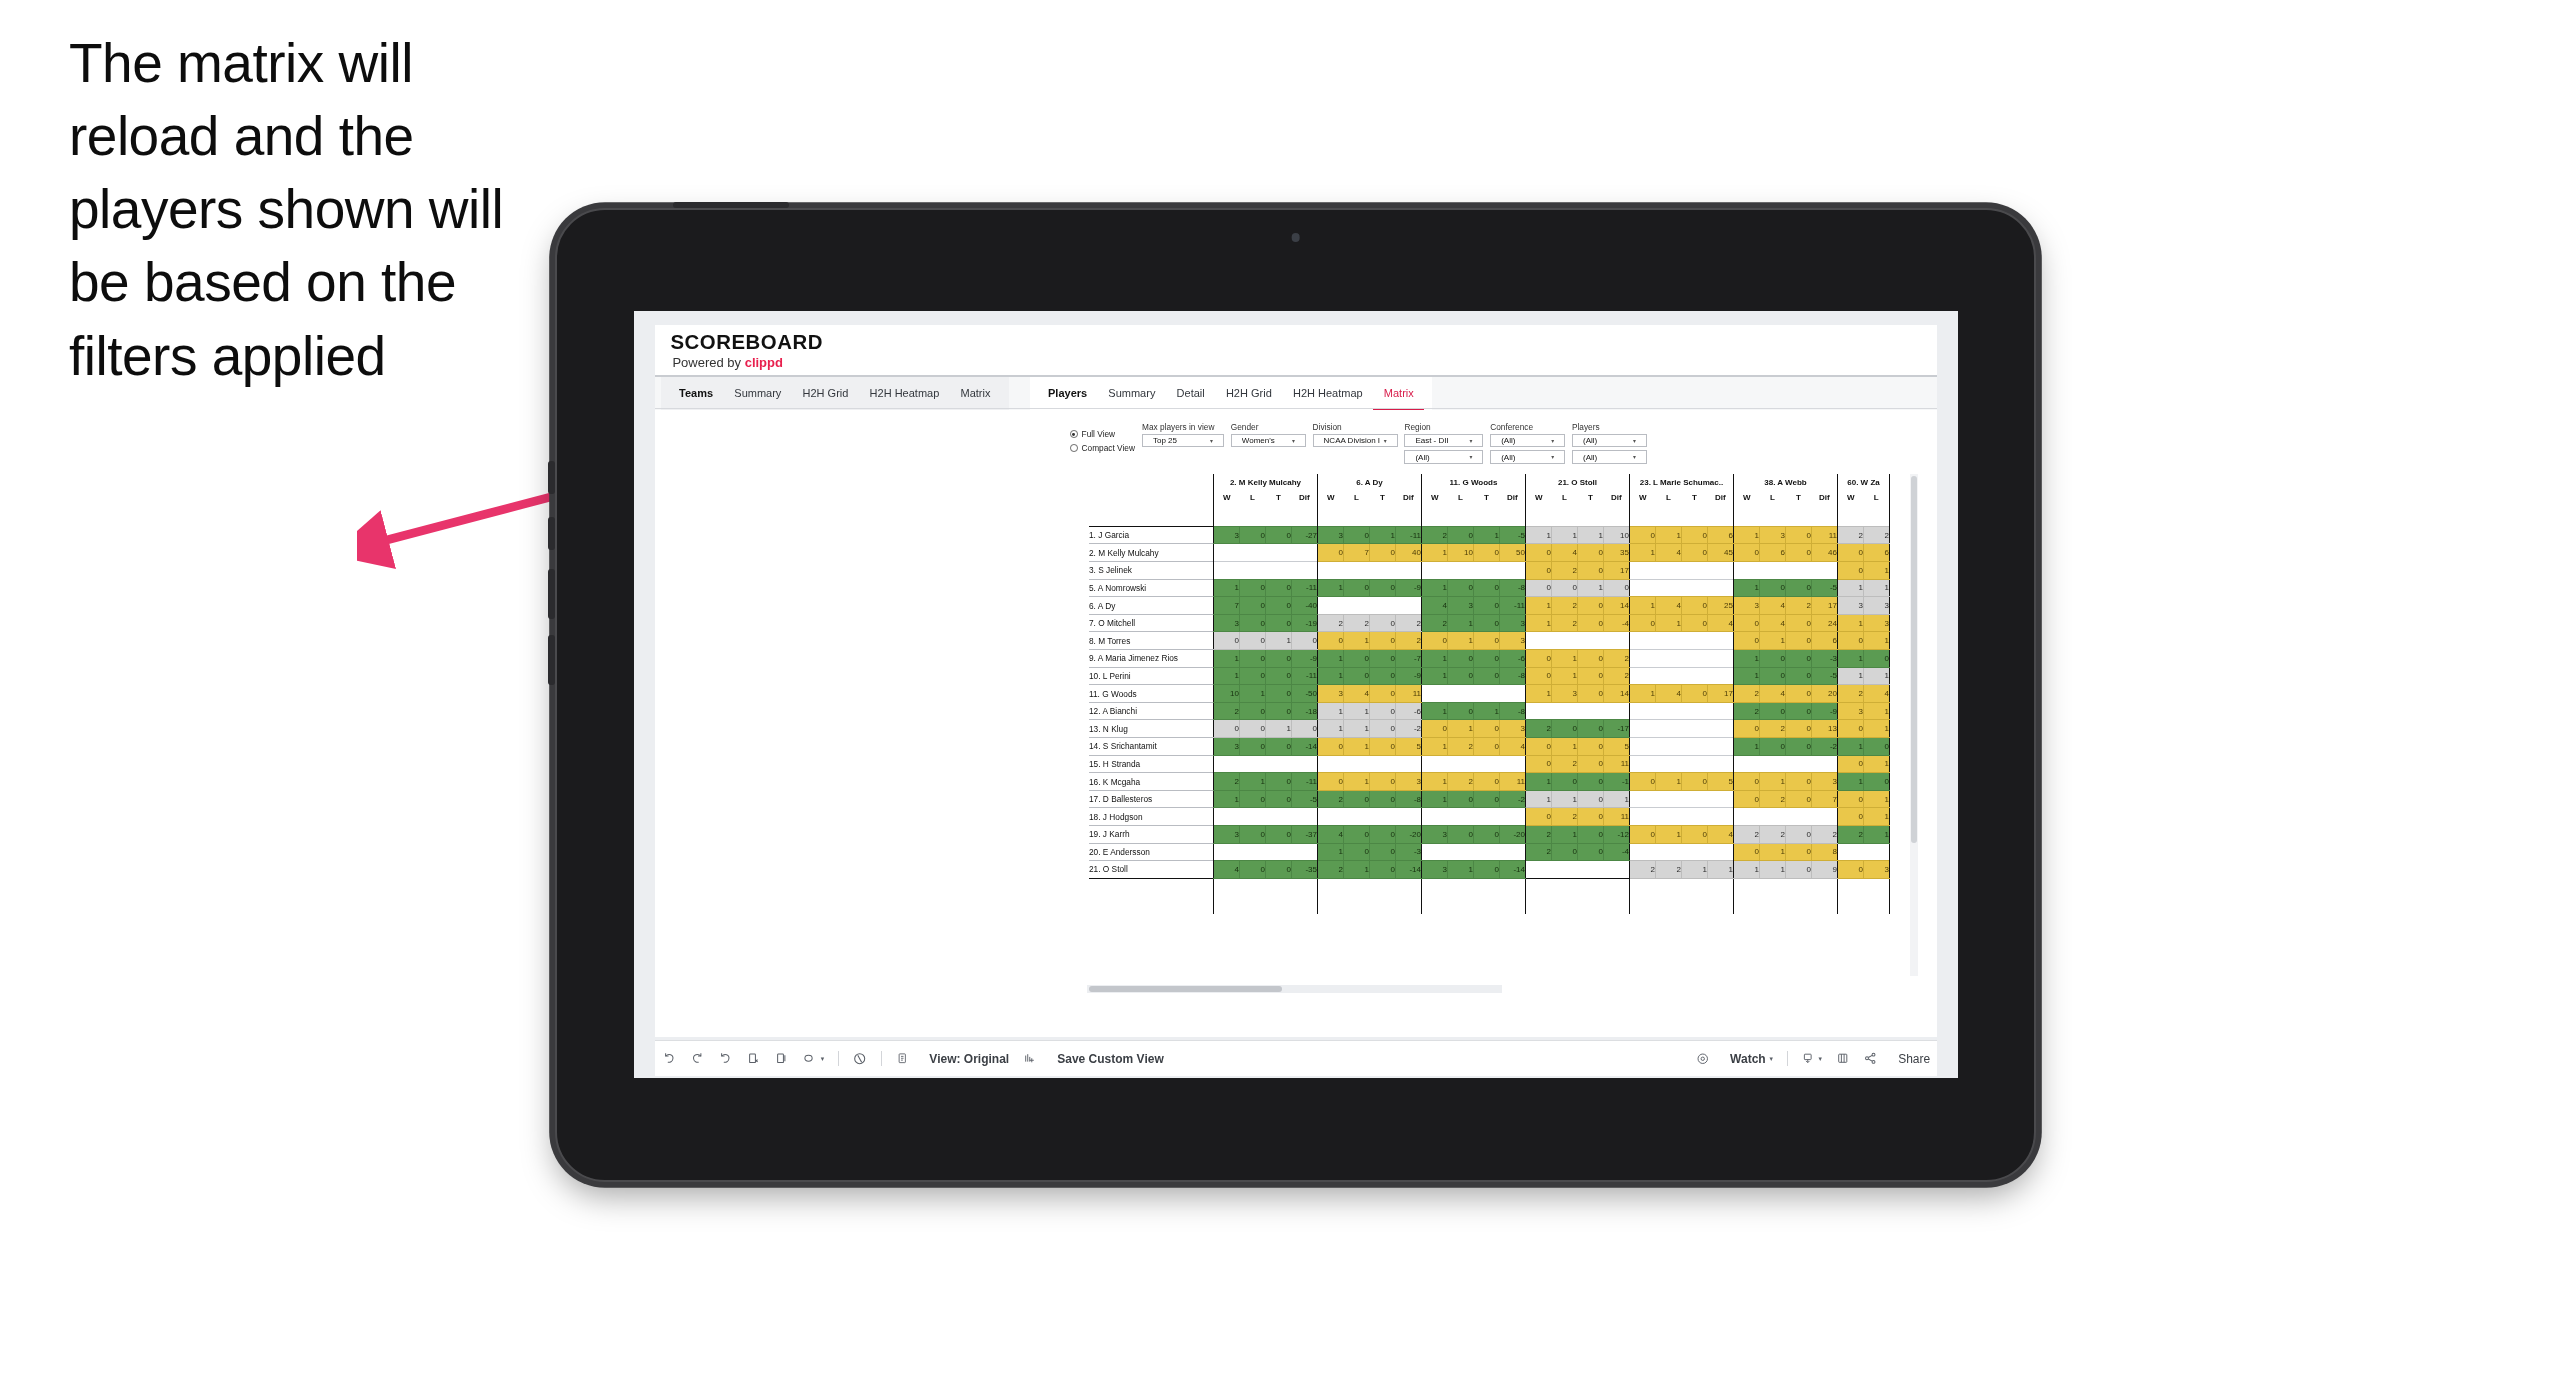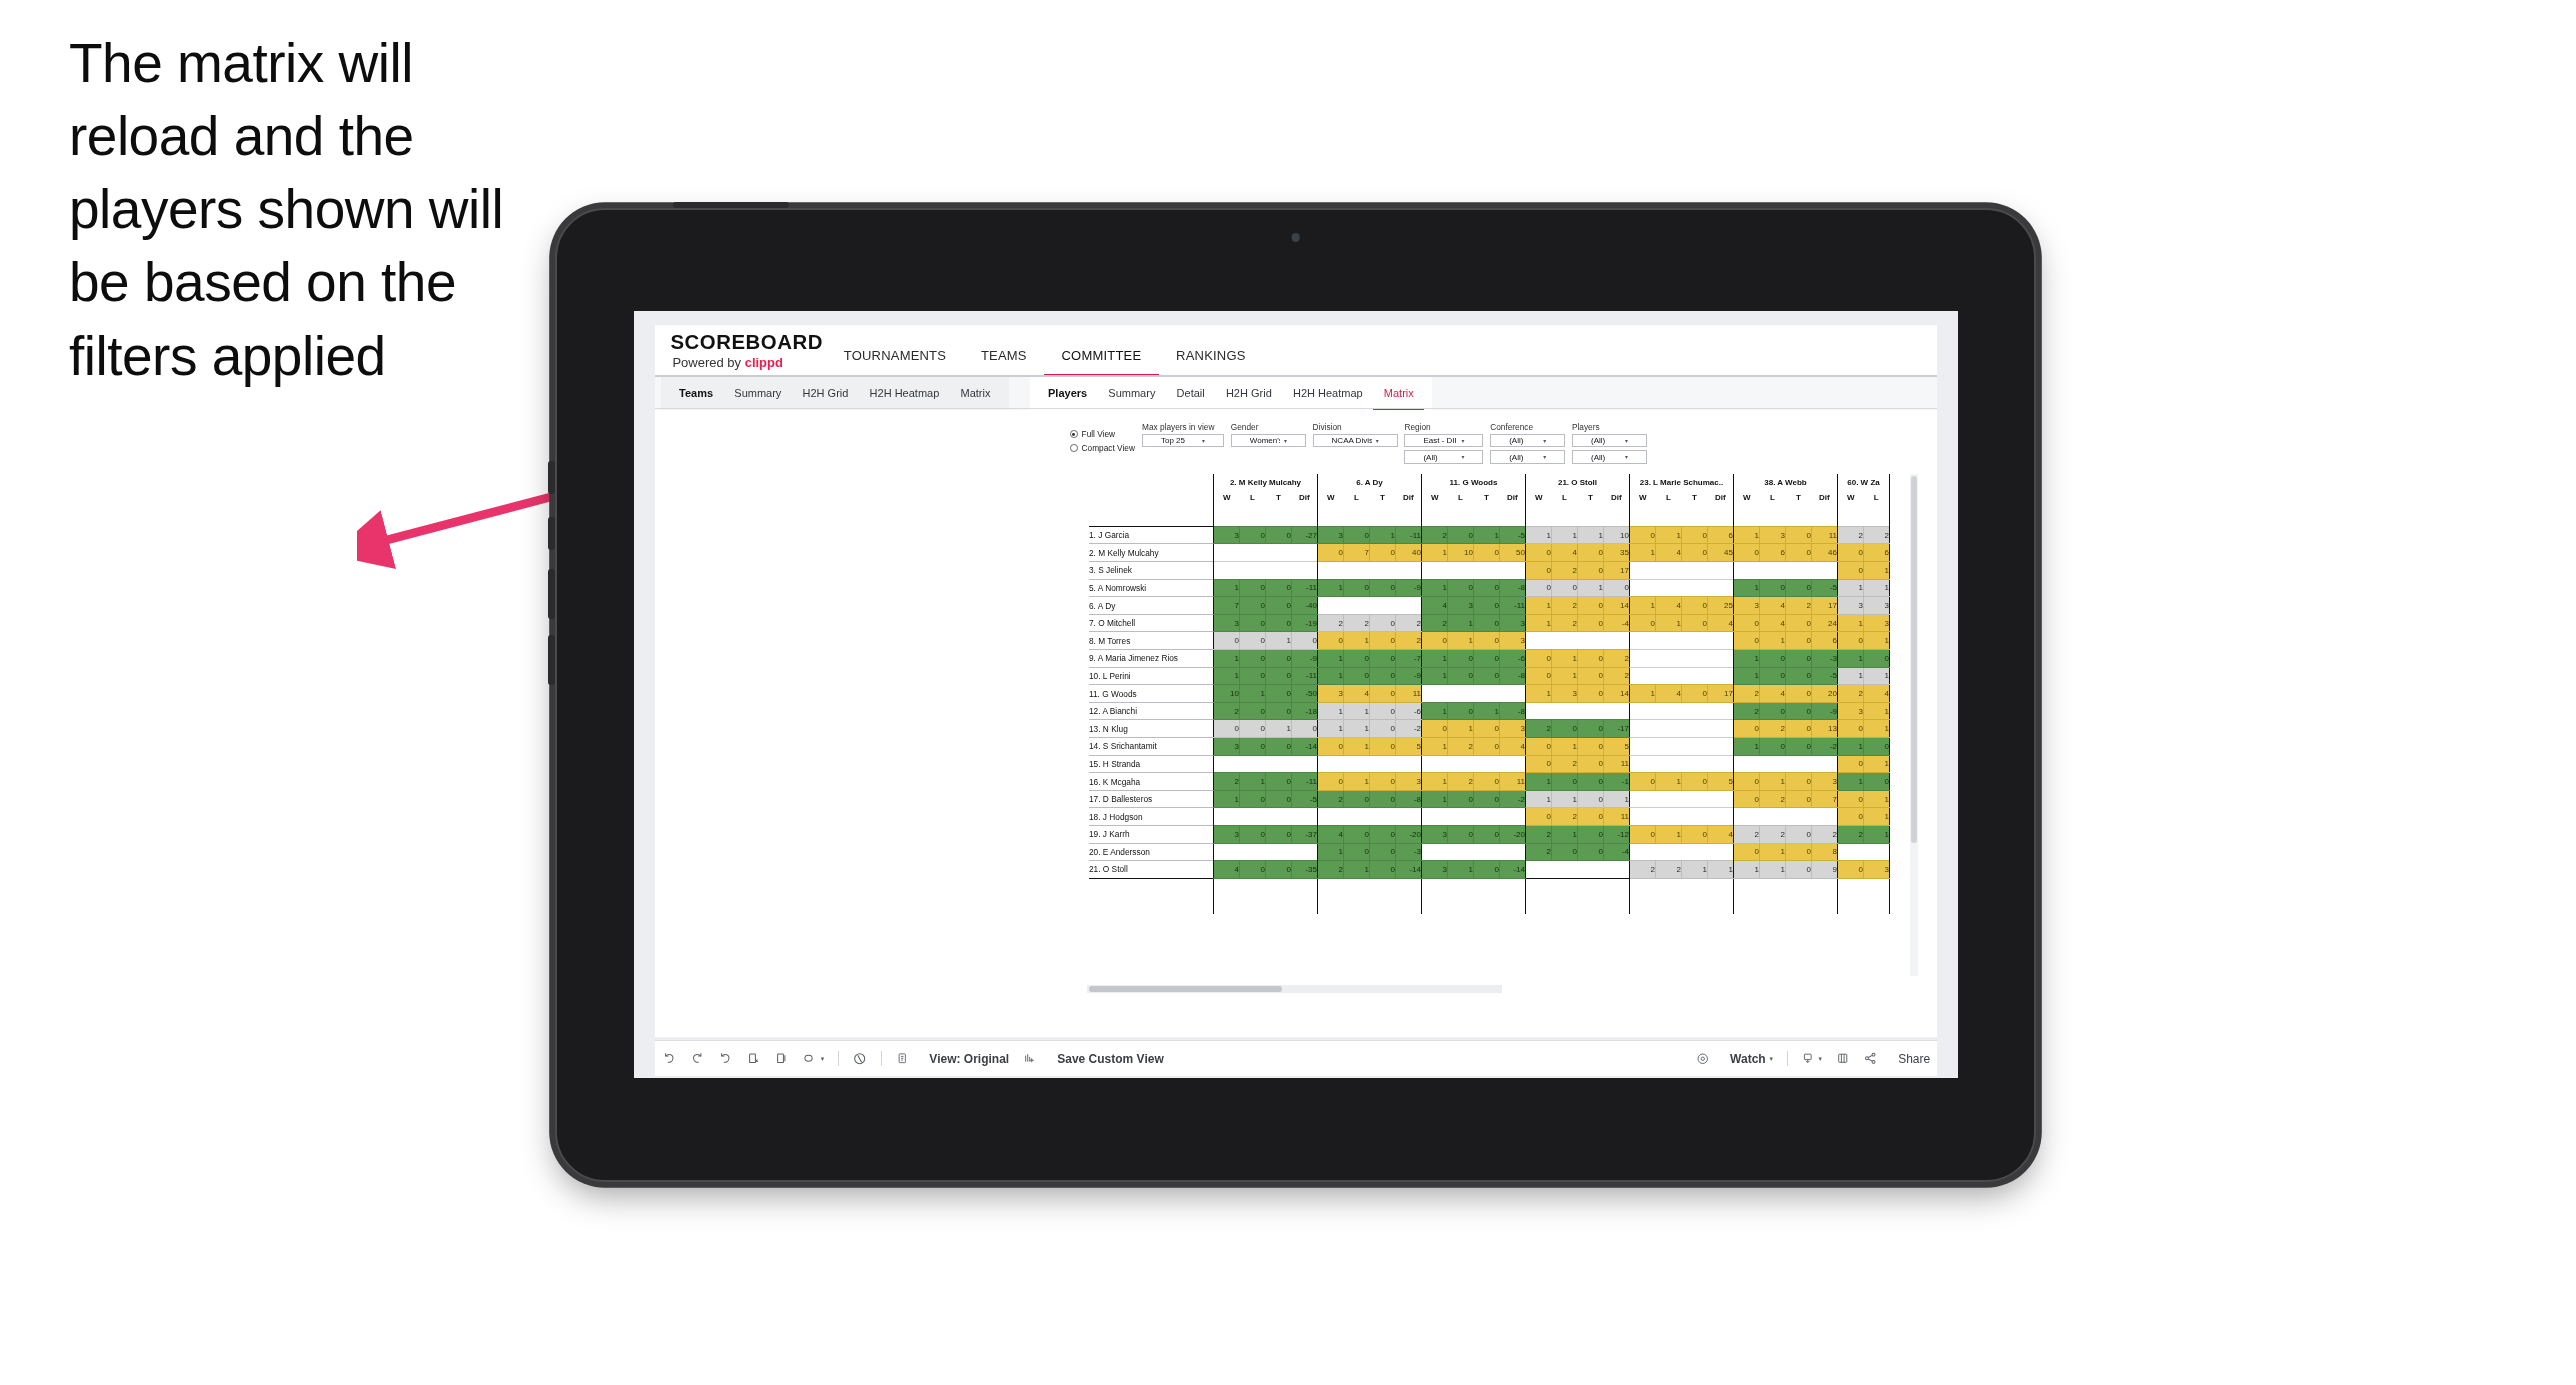--- a/index.html
+++ b/index.html
@@ -87,21 +87,21 @@
     display:flex;align-items:flex-start;gap:4px;font-size:8.7px;color:#222;
   }
   .radios{width:68px;padding-top:7.7px;}
   .radio-row{display:flex;align-items:center;gap:3.9px;margin-bottom:3.9px;font-size:8.3px;}
   .rdot{width:7.7px;height:7.7px;border-radius:50%;border:1px solid #666;background:#fff;box-sizing:border-box;position:relative;}
   .rdot.on:after{content:"";position:absolute;left:1.4px;top:1.4px;width:2.9px;height:2.9px;border-radius:50%;background:#333;}
   .fgroup{margin-right:6.8px;}
   .fgroup .flabel{font-size:8.3px;color:#333;margin-bottom:2.4px;}
   .sel{
     height:13.5px;border:1px solid #b9bcc2;background:#fff;font-size:8px;color:#111;
-    display:flex;align-items:center;padding:0 18px;justify-content:space-between;margin-bottom:2.9px;
+    display:flex;align-items:center;padding:0 10px;justify-content:space-between;margin-bottom:2.9px;
     box-sizing:border-box;
   }
   .sel .cv{white-space:nowrap;overflow:hidden;}
   .sel .ar{font-size:5.8px;color:#555;margin-left:3.9px;}
   .w-top25{width:82px;} .w-gender{width:75px;} .w-div{width:85px;}
   .w-region{width:79px;} .w-conf{width:75px;} .w-play{width:75px;}
 
   
   #matrix{position:absolute;left:434px;top:64px;}
   table.mx{border-collapse:collapse;font-size:8px;color:#1b1b1b;}
@@ -185,26 +185,20 @@
   <div class="btn-side bs3"></div>
   <div class="btn-side bs4"></div>
 
   <div id="screen">
 
     <div id="app-header">
       <div id="brand">
         <div class="logo">SCOREBOARD</div>
         <div class="powered"><span>Powered by </span><b>clippd</b></div>
       </div>
-      <div class="topnav" id="topnav">
-          <div class="item">TOURNAMENTS</div>
-          <div class="item">TEAMS</div>
-          <div class="item active">COMMITTEE</div>
-          <div class="item">RANKINGS</div>
-        </div>
     </div>
     <div id="hdr-rule"></div>
 
     <div id="subnav">
       <div class="subgroup g1" id="subnav-teams">
           <div class="subitem bold">Teams</div>
           <div class="subitem">Summary</div>
           <div class="subitem">H2H Grid</div>
           <div class="subitem">H2H Heatmap</div>
           <div class="subitem">Matrix</div>

